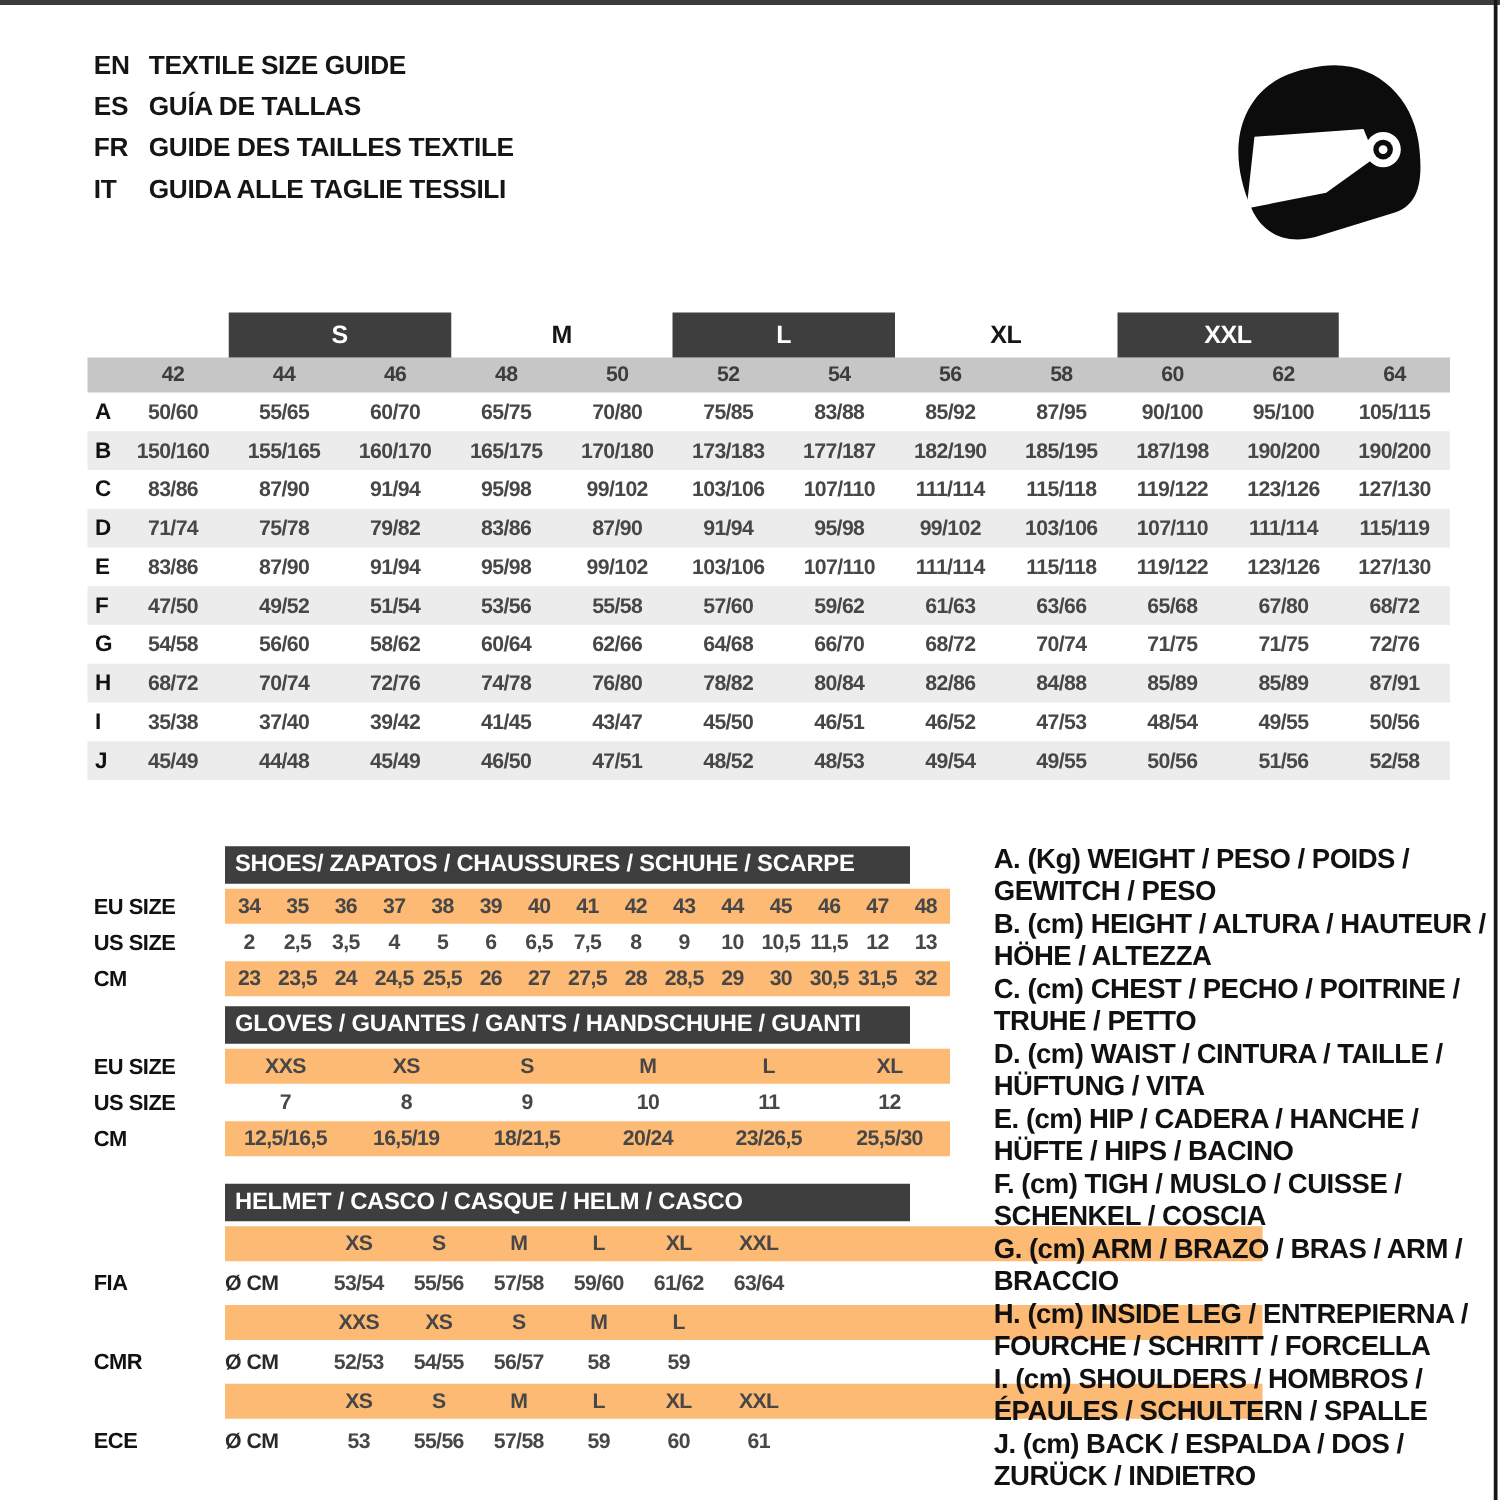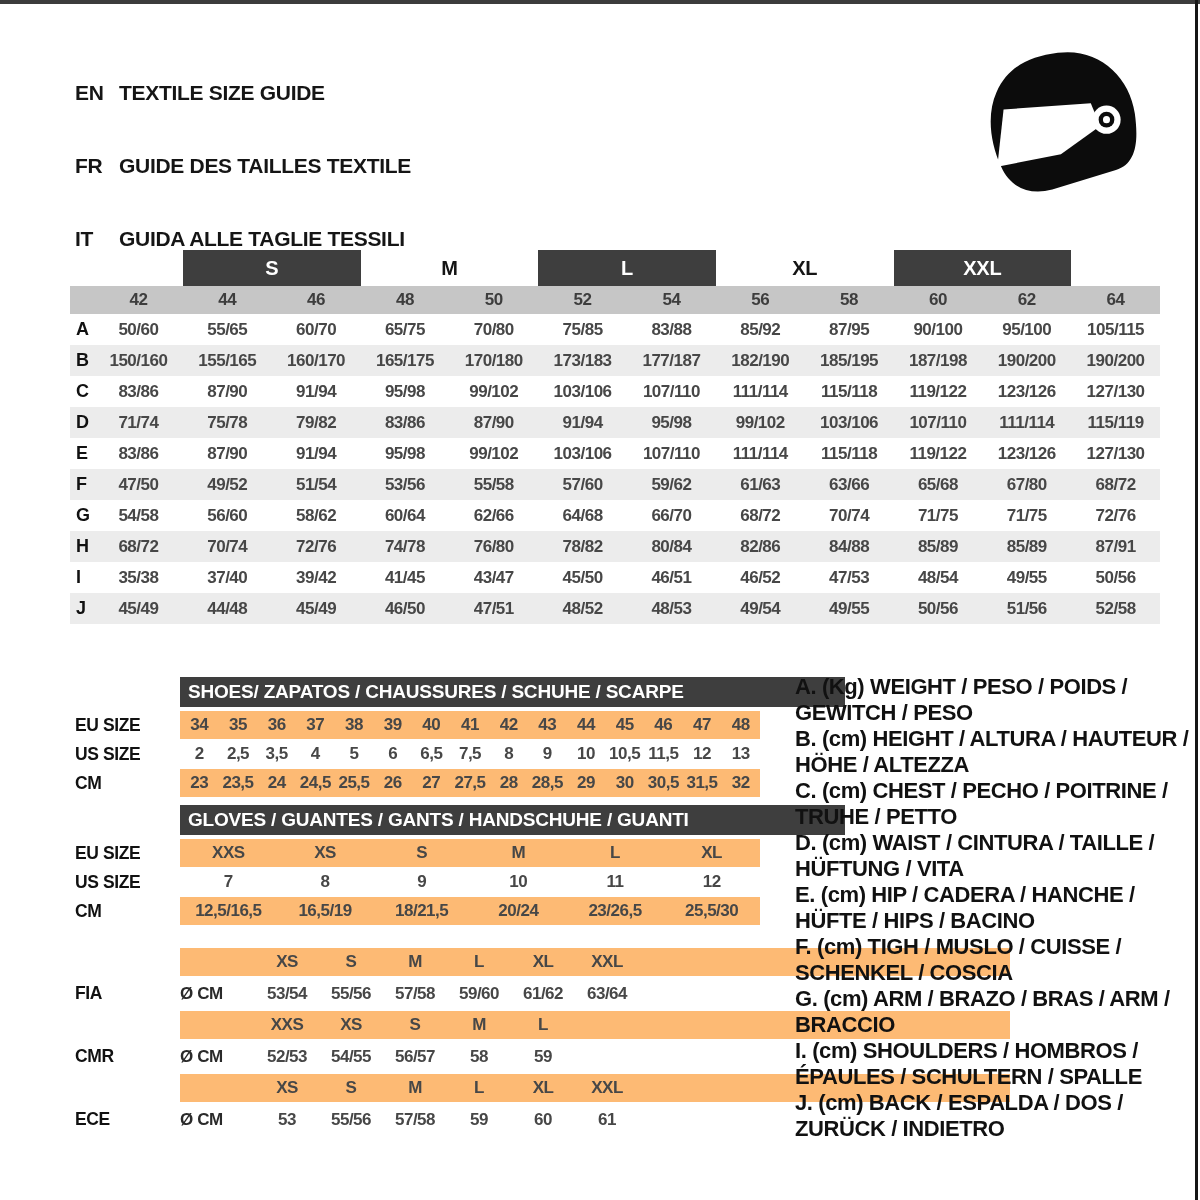--- a/index.html
+++ b/index.html
@@ -5,21 +5,21 @@
   html,body{margin:0;padding:0;background:#fff;}
   body{font-family:"Liberation Sans","DejaVu Sans",sans-serif;font-weight:bold;color:#1c1c1c;}
   #page{position:relative;width:1200px;height:1200px;background:#fff;overflow:hidden;}
 
   
   .top-line{position:absolute;top:0;left:0;width:1200px;height:4px;background:#3c3c3c;}
   .right-line{position:absolute;top:0;right:2px;width:3px;height:1200px;background:#161616;}
 
   
   .lang-block{position:absolute;left:75px;top:36px;}
-  .lang-row{display:grid;grid-template-columns:44px auto;height:33px;align-items:center;margin-top:40px;}
+  .lang-row{display:grid;grid-template-columns:44px auto;height:33px;align-items:center;}
   .lang-code,.lang-text{font-size:21px;letter-spacing:-0.3px;color:#151515;}
 
   
   .helmet-icon{position:absolute;left:980px;top:38px;width:165px;height:168px;}
 
   
   .main-table{position:absolute;left:70px;top:250px;width:1090px;}
   .band-row{display:grid;grid-template-columns:24px repeat(12,1fr);height:36px;}
   .band-box{background:#3e3e3e;color:#fff;display:flex;align-items:center;justify-content:center;font-size:20px;letter-spacing:-0.3px;}
   .band-plain{color:#151515;display:flex;align-items:center;justify-content:center;font-size:20px;letter-spacing:-0.3px;}
@@ -27,21 +27,21 @@
   .num-band{background:#c6c6c6;height:28px;}
   .m-row.alt{background:#ececec;}
   .m-cell{text-align:center;font-size:17px;letter-spacing:-0.5px;color:#474747;white-space:nowrap;}
   .num-band .m-cell{color:#3d3d3d;}
   .m-letter{font-size:18px;color:#111;padding-left:6px;}
 
   
   .sub{position:absolute;left:70px;}
   .sub-row{display:flex;margin-bottom:1px;}
   .sub-label{width:110px;display:flex;align-items:center;font-size:17.5px;letter-spacing:-0.4px;color:#111;padding-left:5px;box-sizing:border-box;}
-  .title-bar{background:#3e3e3e;color:#fff;height:30px;width:665px;display:flex;align-items:center;padding-left:8px;box-sizing:border-box;font-size:19px;letter-spacing:-0.2px;margin-bottom:3px;}
+  .title-bar{background:#3e3e3e;color:#fff;height:30px;width:548px;display:flex;align-items:center;padding-left:8px;box-sizing:border-box;font-size:19px;letter-spacing:-0.2px;margin-bottom:3px;}
   .strip{height:28px;display:grid;align-items:center;}
   .strip.gray{background:#fdba74;}
   .s-cell{text-align:center;font-size:17px;letter-spacing:-0.5px;color:#474747;white-space:nowrap;}
   .shoes-strip{width:580px;grid-template-columns:repeat(15,1fr);}
   .gloves-strip{width:580px;grid-template-columns:repeat(6,1fr);}
   .hel-strip{width:830px;grid-template-columns:75px repeat(6,64px) 1fr;}
   .hel-val{height:33px;}
   .unit-cell{text-align:left;font-size:17px;letter-spacing:-0.4px;color:#2a2a2a;white-space:nowrap;}
 
   
@@ -52,20 +52,24 @@
 <body>
 
 <div id="page">
   <div class="top-line"></div>
   <div class="right-line"></div>
 
   <div class="lang-block">
     <div class="lang-row">
       <span class="lang-code">EN</span>
       <span class="lang-text">TEXTILE SIZE GUIDE</span>
+    </div>
+    <div class="lang-row">
+      <span class="lang-code">ES</span>
+      <span class="lang-text">GUÍA DE TALLAS</span>
     </div>
     <div class="lang-row">
       <span class="lang-code">FR</span>
       <span class="lang-text">GUIDE DES TAILLES TEXTILE</span>
     </div>
     <div class="lang-row">
       <span class="lang-code">IT</span>
       <span class="lang-text">GUIDA ALLE TAGLIE TESSILI</span>
     </div>
   </div>
@@ -377,20 +381,21 @@
           <div class="s-cell">20/24</div>
           <div class="s-cell">23/26,5</div>
           <div class="s-cell">25,5/30</div>
         </div>
     </div>
   </div>
 
   <div class="sub" style="top:947px">
     <div class="sub-row">
       <div class="sub-label"></div>
+      <div class="title-bar">HELMET / CASCO / CASQUE / HELM / CASCO</div>
     </div>
 
     <div class="sub-row">
       <div class="sub-label"></div>
       <div class="strip gray hel-strip">
         <div class="unit-cell"></div>
 
       <div class="s-cell">XS</div>
           <div class="s-cell">S</div>
           <div class="s-cell">M</div>
@@ -475,18 +480,19 @@
       <div class="leg-line"><span>C.</span> <span>(cm)</span> <span>CHEST / PECHO / POITRINE / TRUHE / PETTO</span></div>
 
       <div class="leg-line"><span>D.</span> <span>(cm)</span> <span>WAIST / CINTURA / TAILLE / HÜFTUNG / VITA</span></div>
 
       <div class="leg-line"><span>E.</span> <span>(cm)</span> <span>HIP / CADERA / HANCHE / HÜFTE / HIPS / BACINO</span></div>
 
       <div class="leg-line"><span>F.</span> <span>(cm)</span> <span>TIGH / MUSLO / CUISSE / SCHENKEL / COSCIA</span></div>
 
       <div class="leg-line"><span>G.</span> <span>(cm)</span> <span>ARM / BRAZO / BRAS / ARM / BRACCIO</span></div>
 
+      <div class="leg-line"><span>H.</span> <span>(cm)</span> <span>INSIDE LEG / ENTREPIERNA / FOURCHE / SCHRITT / FORCELLA</span></div>
 
       <div class="leg-line"><span>I.</span> <span>(cm)</span> <span>SHOULDERS / HOMBROS / ÉPAULES / SCHULTERN / SPALLE</span></div>
 
       <div class="leg-line"><span>J.</span> <span>(cm)</span> <span>BACK / ESPALDA / DOS / ZURÜCK / INDIETRO</span></div>
     </div>
 </div>
 
 </body></html>

